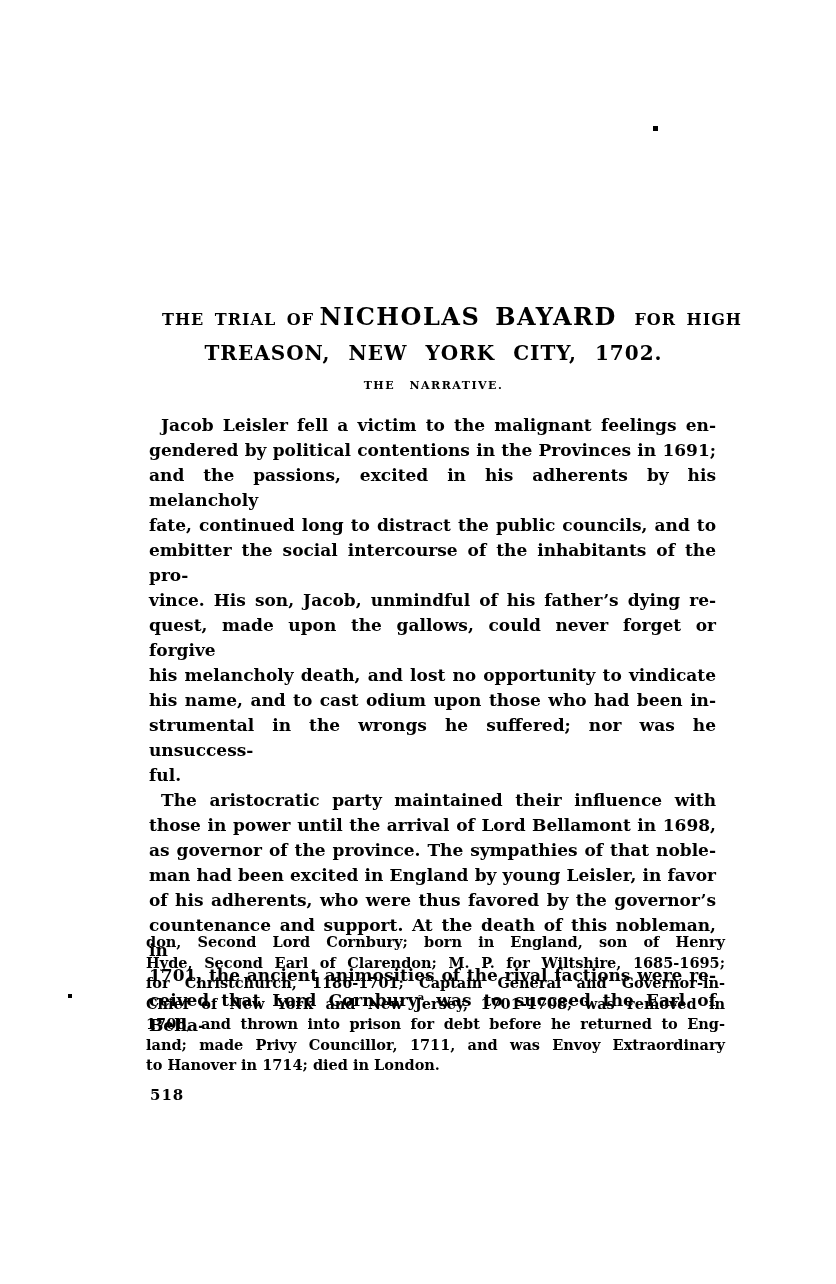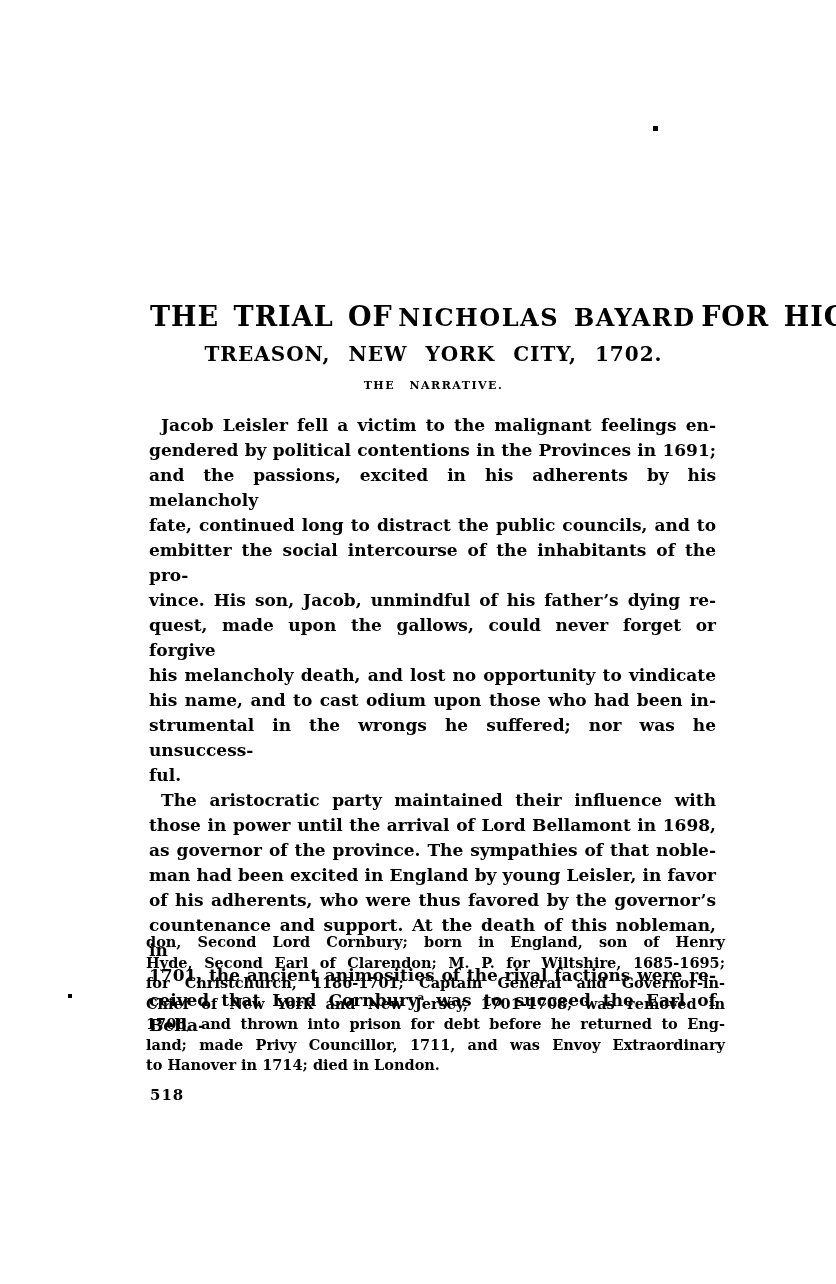--- a/index.html
+++ b/index.html
@@ -11,21 +11,21 @@
     color:#000;
     font-family:"DejaVu Serif", serif;
     font-weight:bold;
     overflow:hidden;
   }
   .title-block {
     position:absolute; left:150px; top:301px; width:567px;
     text-align:center; line-height:32px;
   }
   .title-line1 { white-space:nowrap; }
-  .title-small { font-size:27px; letter-spacing:1px; word-spacing:4px; }
+  .title-small { font-size:16px; letter-spacing:1px; word-spacing:4px;margin-left:12px; }
   .title-large { font-size:24px; letter-spacing:1.5px; word-spacing:5px; }
   .title-line2 { font-size:20px; letter-spacing:1px; word-spacing:10px; margin-top:1px; }
   .narrative-heading {
     position:absolute; left:150px; top:379px; width:567px;
     text-align:center; font-size:11px; letter-spacing:1.5px; word-spacing:9px;
   }
   .body-text {
     position:absolute; left:149px; top:413px; width:567px;
     font-size:17px; line-height:25px;
   }

